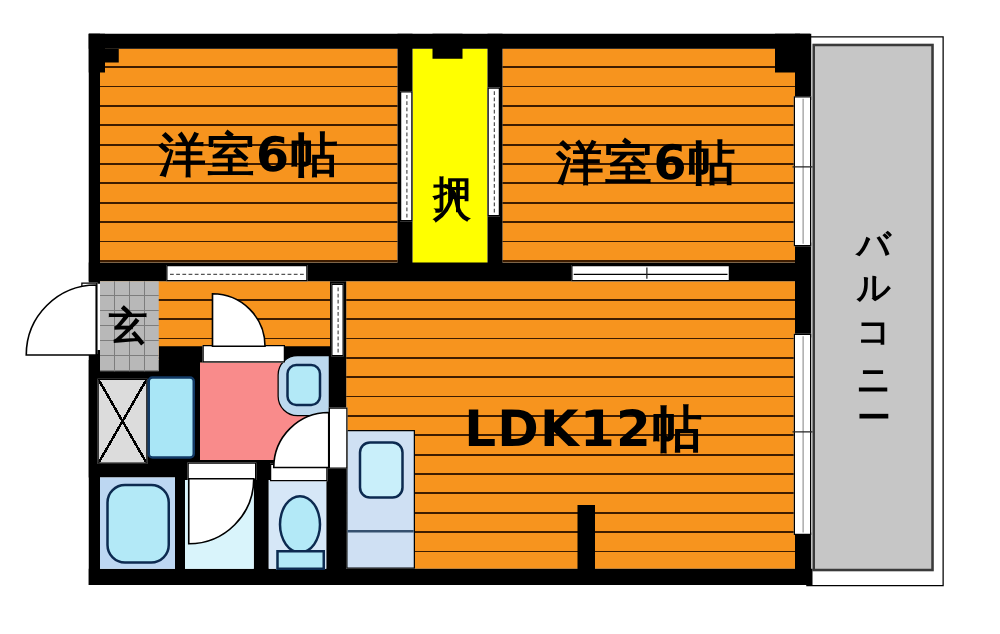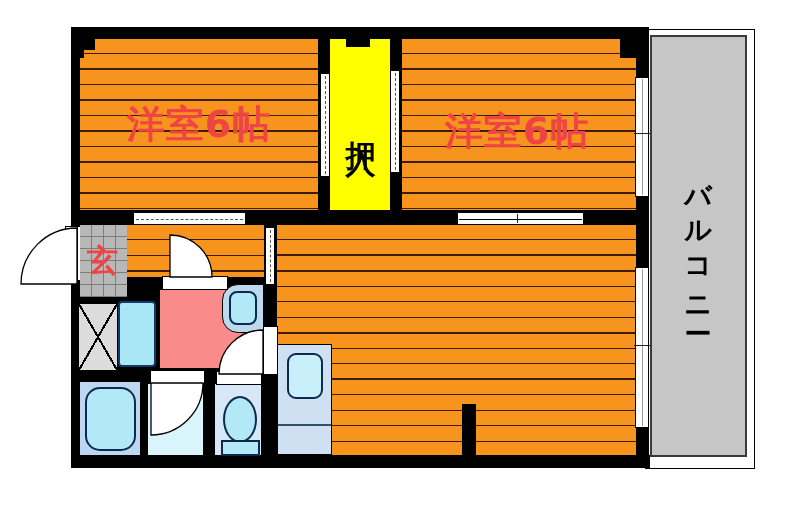--- a/index.html
+++ b/index.html
@@ -9,21 +9,21 @@
   .wall{position:absolute;background:#000;box-sizing:border-box;}
   .floor{position:absolute;box-sizing:border-box;background-color:#f7941e;
          background-image:repeating-linear-gradient(to bottom,transparent 0 14px,#3d1c00 14px 15.5px);}
   .bar{position:absolute;background:#fff;border:1px solid #000;box-sizing:border-box;}
   .dash-h{position:absolute;left:2px;right:2px;top:50%;border-top:1px dashed #555;}
   .dash-v{position:absolute;top:2px;bottom:2px;left:50%;border-left:1px dashed #555;}
   .cline-h{position:absolute;left:1px;right:1px;top:50%;height:1px;background:#000;}
   .wline-v{position:absolute;top:1px;bottom:1px;left:50%;width:1px;background:#9a9a9a;}
   .tick-h{position:absolute;left:-2px;right:-2px;height:1px;background:#222;}
   .tick-v{position:absolute;top:1px;bottom:1px;width:1px;background:#222;left:47%;}
-  .label{position:absolute;color:#ef4444;font-weight:900;white-space:nowrap;
+  .label{position:absolute;color:#000000;font-weight:900;white-space:nowrap;
          transform:translate(-50%,-50%);letter-spacing:1px;}
   .vlabel{position:absolute;color:#000;font-weight:900;display:flex;align-items:center;
           justify-content:center;writing-mode:vertical-rl;text-orientation:upright;}
   .fixture{position:absolute;box-sizing:border-box;}
   svg.overlay{position:absolute;left:0;top:0;pointer-events:none;}
 </style>
 </head>
 <body>
 
 <div id="plan">
@@ -115,17 +115,18 @@
 
   <svg class="overlay" width="800" height="507" viewBox="0 0 800 507">
     <path d="M77,228 A56,56 0 0 0 21,284 L77,284 Z" fill="#fff" stroke="#000" stroke-width="1.3"></path>
     <path d="M170,235 A42,42 0 0 1 212,277 L170,277 Z" fill="#fff" stroke="#000" stroke-width="1.3"></path>
     <path d="M263,330 A44,44 0 0 0 219,374 L263,374 Z" fill="#fff" stroke="#000" stroke-width="1.3"></path>
     <path d="M203,383 A52,52 0 0 1 151,435 L151,383 Z" fill="#fff" stroke="#000" stroke-width="1.3"></path>
   </svg>
 
   <div class="label" style="left:199px;top:124px;font-size:38px;">洋室6帖</div>
   <div class="label" style="left:517px;top:131px;font-size:38px;">洋室6帖</div>
+  <div class="label" style="left:467px;top:343px;font-size:40px;">LDK12帖</div>
   <div class="vlabel" style="left:334px;top:82px;width:52px;height:80px;font-size:30px;letter-spacing:5px;">押入</div>
   <div class="vlabel" style="left:672px;top:155px;width:52px;height:180px;font-size:27px;letter-spacing:8px;">バルコニー</div>
   <div class="label" style="left:103px;top:261px;font-size:31px;">玄</div>
 
 </div>
 
 </body></html>

